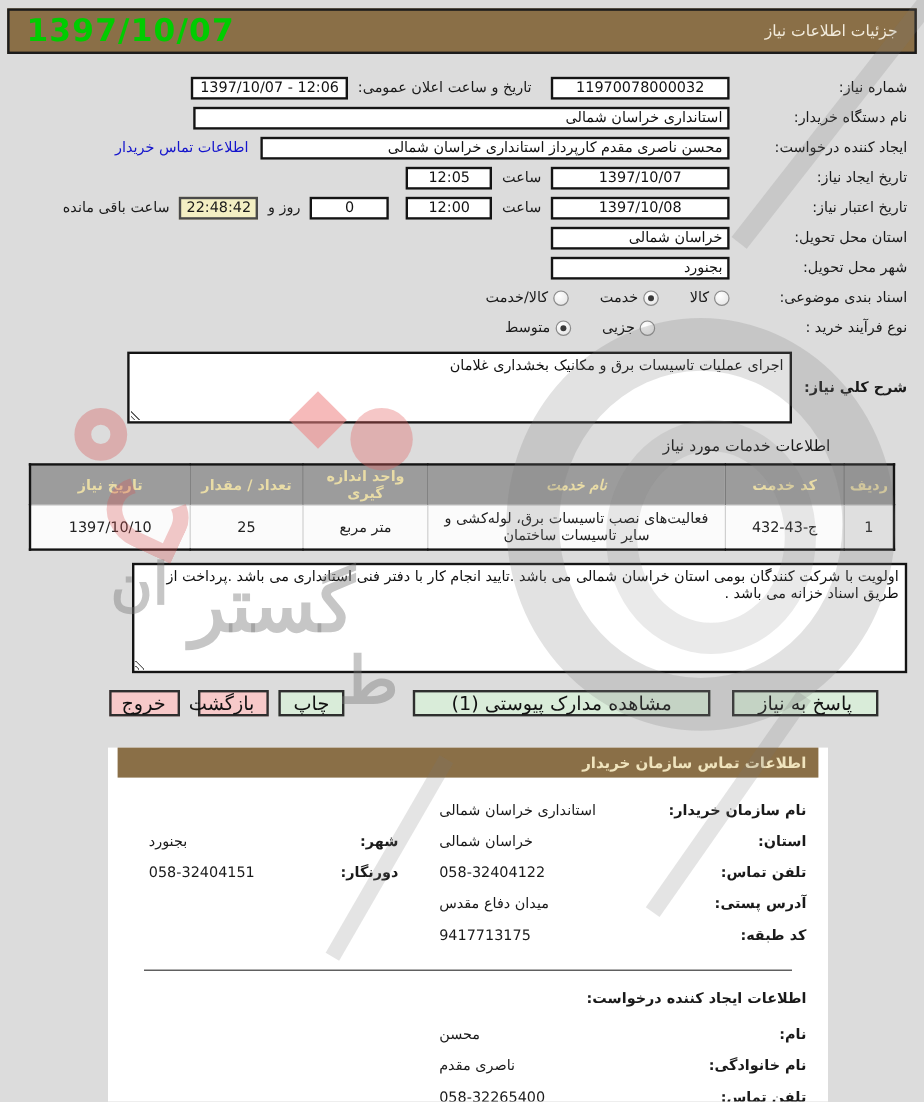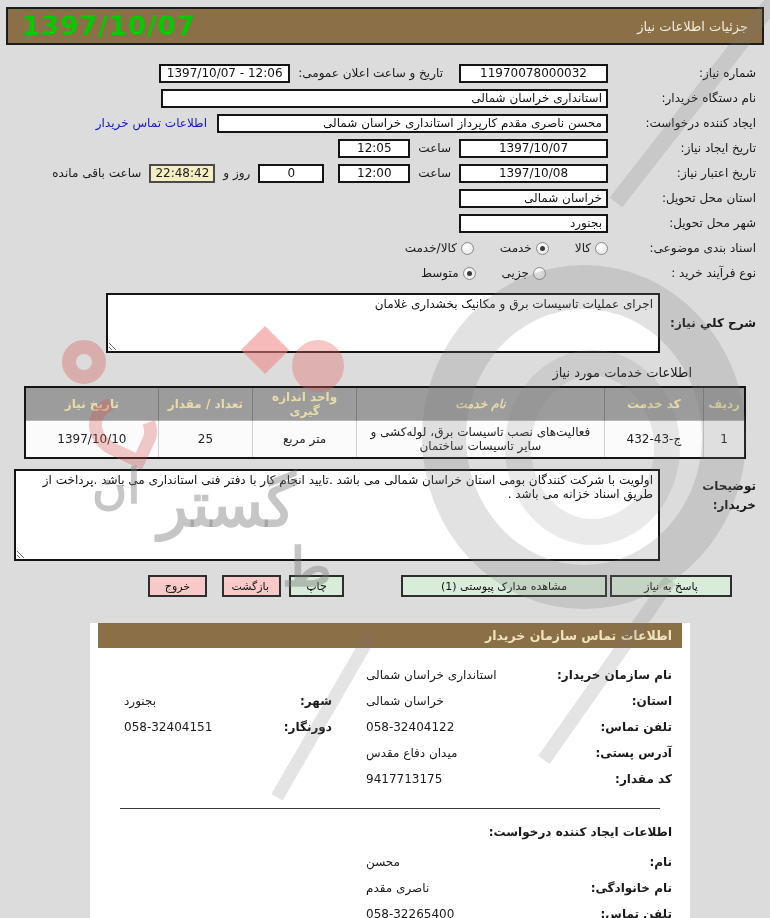--- a/index.html
+++ b/index.html
@@ -85,25 +85,25 @@
   .col-row{width:38px;} .col-code{width:100px;} .col-name{width:250px;font-style:italic;}
   .col-unit{width:105px;} .col-qty{width:95px;} .col-date{width:134px;}
 
   .notes-row { display:flex; align-items:flex-start; margin-top:10px; }
   .notes-label { width:96px; flex:0 0 96px; text-align:right; font-weight:bold; padding-left:6px; padding-top:8px; line-height:1.6; }
 
   
   .btnrow { display:flex; align-items:center; margin:14px 24px 0 0; position:relative; z-index:1; }
   .btn {
     height:22px; border:2px solid #2e2e2e; font-family:"DejaVu Sans",sans-serif;
-    font-size:11px; color:#111; padding:0 10px; cursor:pointer; white-space:nowrap;
+    font-size:16px; color:#111; padding:0 10px; cursor:pointer; white-space:nowrap;
   }
   .btn.green { background:#d9ecd9; }
   .btn.pink  { background:#f7c9c9; }
-  .b-respond{width:122px;} .b-docs{width:206px; margin-right:3px;}
+  .b-respond{width:122px;} .b-docs{width:248px; margin-right:18px;}
   .b-print{width:55px; margin-right:57px;} .b-back{width:59px; margin-right:8px;}
   .b-exit{width:59px; margin-right:15px;}
 
   
   .panel {
     background:#fff; width:600px; margin:26px 80px 0 90px;
     min-height:274px; position:relative; z-index:1; padding-bottom:8px;
   }
   .panel-header {
     margin:8px 8px 14px 8px; height:25px; background:#8a6f47;
@@ -242,21 +242,20 @@
         <td>ج-43-432</td>
         <td>فعالیت‌های نصب تاسیسات برق، لوله‌کشی و سایر تاسیسات ساختمان</td>
         <td>متر مربع</td>
         <td>25</td>
         <td class="dir-ltr">1397/10/10</td>
       </tr>
     </tbody>
   </table>
 
   <div class="notes-row">
-    <span class="notes-label">توضیحات خریدار:</span>
     <textarea class="tarea ta-notes" readonly="" style="">اولویت با شرکت کنندگان بومی استان خراسان شمالی می باشد .تایید انجام کار با دفتر فنی استانداری می باشد .پرداخت از طریق اسناد خزانه می باشد .</textarea>
   </div>
 
   <div class="btnrow">
     <button class="btn green b-respond">پاسخ به نیاز</button>
     <button class="btn green b-docs">مشاهده مدارک پیوستی (1)</button>
     <button class="btn green b-print">چاپ</button>
     <button class="btn pink b-back">بازگشت</button>
     <button class="btn pink b-exit">خروج</button>
   </div>
@@ -287,21 +286,21 @@
   </div>
 
   <div class="crow">
     <span class="clabel">آدرس پستی:</span>
     <span class="cvalue">میدان دفاع مقدس</span>
     <span></span>
       <span></span>
   </div>
 
   <div class="crow">
-    <span class="clabel">کد مقدار:</span>
+    <span class="clabel">کد طبقه:</span>
     <span class="cvalue num">9417713175</span>
     <span></span>
       <span></span>
   </div>
 
   <hr>
 
   <div class="creator-head">اطلاعات ایجاد کننده درخواست:</div>
 
   <div class="crow">

